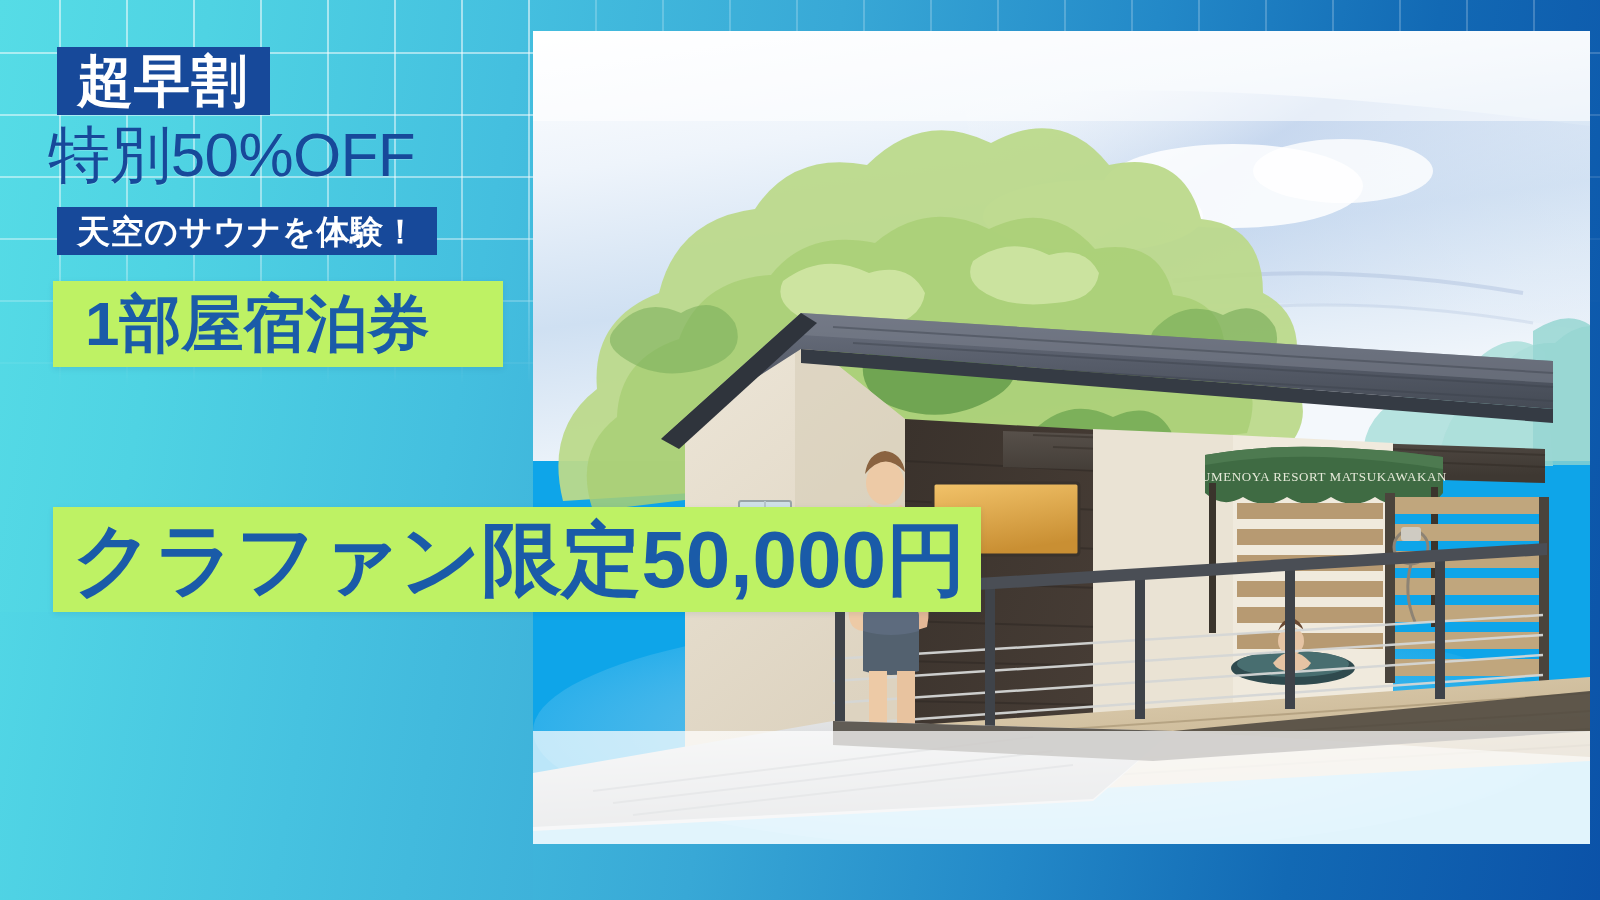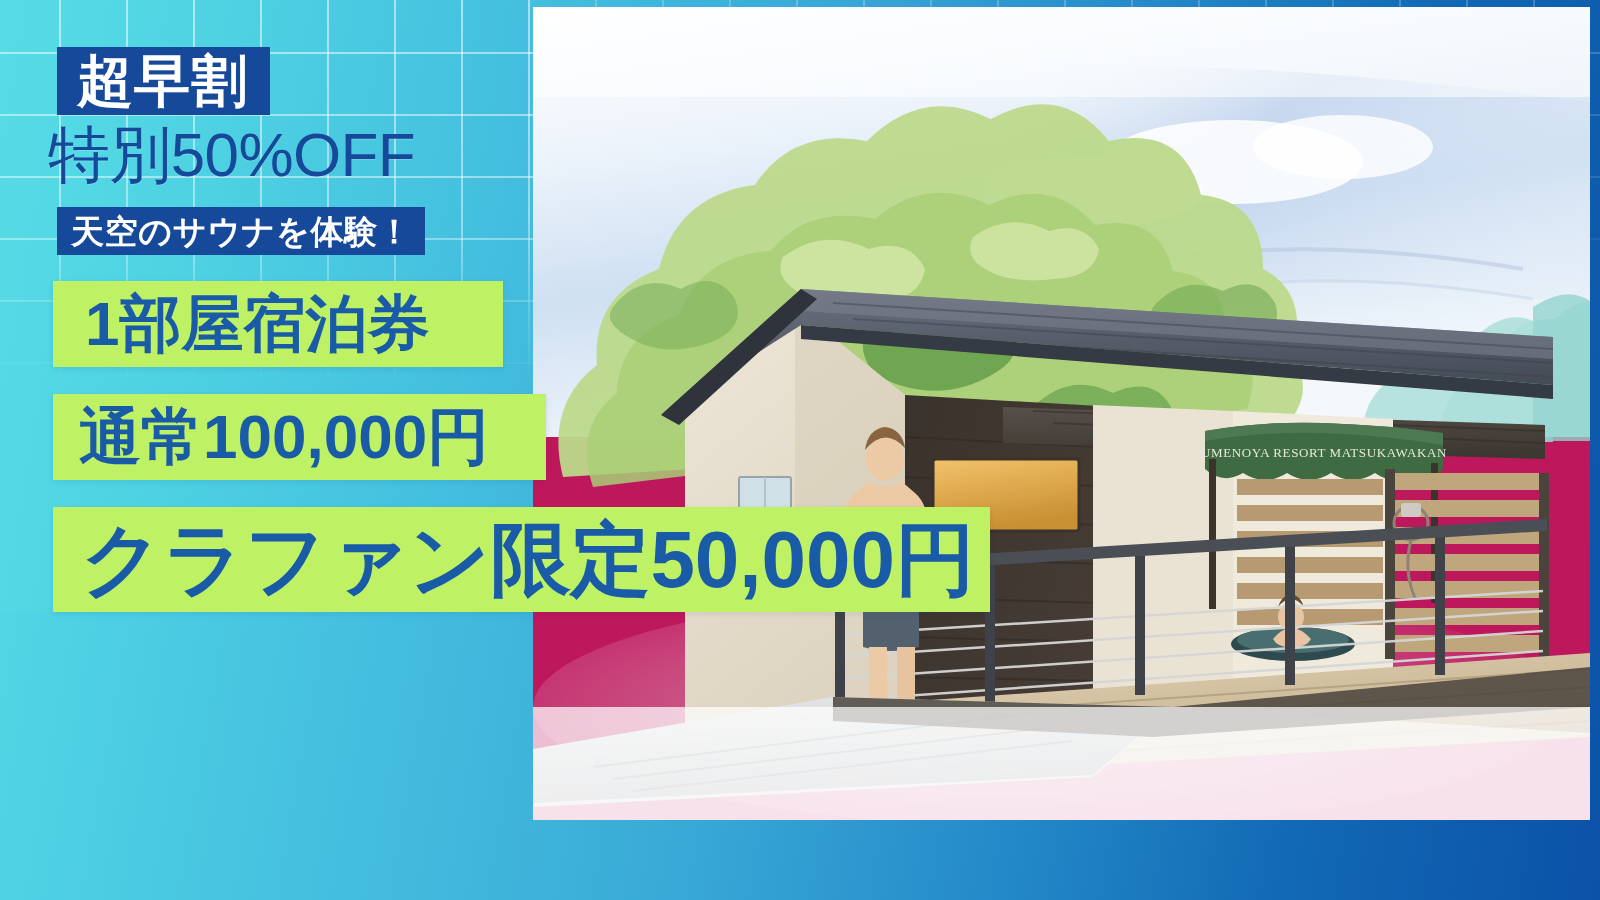--- a/index.html
+++ b/index.html
@@ -45,23 +45,23 @@
   }
   .bg-grid.wide {
     width: 1600px;
     -webkit-mask-image: linear-gradient(to bottom, rgba(0,0,0,0.55) 0%, rgba(0,0,0,0.30) 40%, rgba(0,0,0,0) 75%);
     mask-image: linear-gradient(to bottom, rgba(0,0,0,0.55) 0%, rgba(0,0,0,0.30) 40%, rgba(0,0,0,0) 75%);
   }
 
   
   .photo-panel {
     position: absolute;
-    left: 533px; top: 7px;
+    left: 533px; top: 31px;
     width: 1057px; height: 813px;
-    background: #be185d;
+    background: #0ea5e9;
     overflow: hidden;
   }
 
   .illus { position: absolute; inset: 0; }
   .illus svg { display: block; width: 100%; height: 100%; }
 
   
   .copy {
     position: absolute;
     left: 0; top: 0;
@@ -97,21 +97,21 @@
     color: #17499a;
     letter-spacing: -0.01em;
     white-space: nowrap;
     line-height: 1;
     text-shadow: 0 1px 0 rgba(255,255,255,0.18);
   }
 
   .subline {
     left: 57px; top: 207px;
     height: 48px;
-    padding: 0 14px;
+    padding: 0 20px;
     font-size: 33px;
     font-weight: bold;
     line-height: 1;
   }
 
   .panel-white {
     position: absolute;
     background: #bef264;
     color: #1a5ba8;
     display: flex;
@@ -132,21 +132,21 @@
   .row-normal {
     left: 53px; top: 394px;
     width: 467px; height: 86px;
     padding-left: 26px;
     font-size: 62px;
   }
 
   .row-special {
     left: 53px; top: 507px;
     width: 909px; height: 105px;
-    padding-left: 28px;
+    padding-left: 19px;
     font-size: 80px;
   }
 
   
   .wedge {
     position: absolute;
     left: 0; top: 612px;
     width: 533px; height: 288px;
     background: linear-gradient(100deg, #51d6e5 0%, #46c2e0 55%, #3eb2da 100%);
   }
@@ -385,18 +385,17 @@
   <div class="copy">
 
     <div class="badge-dark kicker">超早割</div>
 
     <div class="headline">特別50%OFF</div>
 
     <div class="badge-dark subline">天空のサウナを体験！</div>
 
     <div class="panel-white row-room">1部屋宿泊券</div>
 
-    <div class="panel-white row-normal">通常100,000円</div>
 
     <div class="panel-white row-special">クラファン限定50,000円</div>
 
   </div>
 </div>
 
 </body></html>

